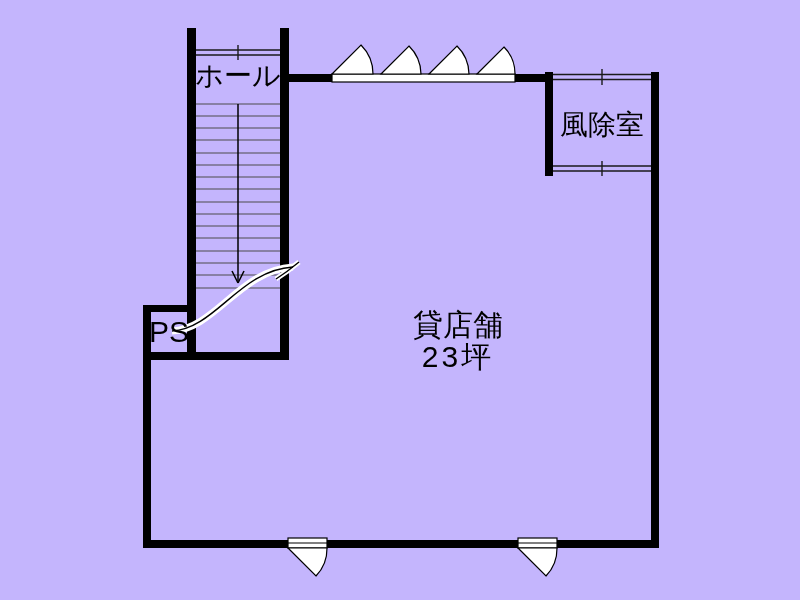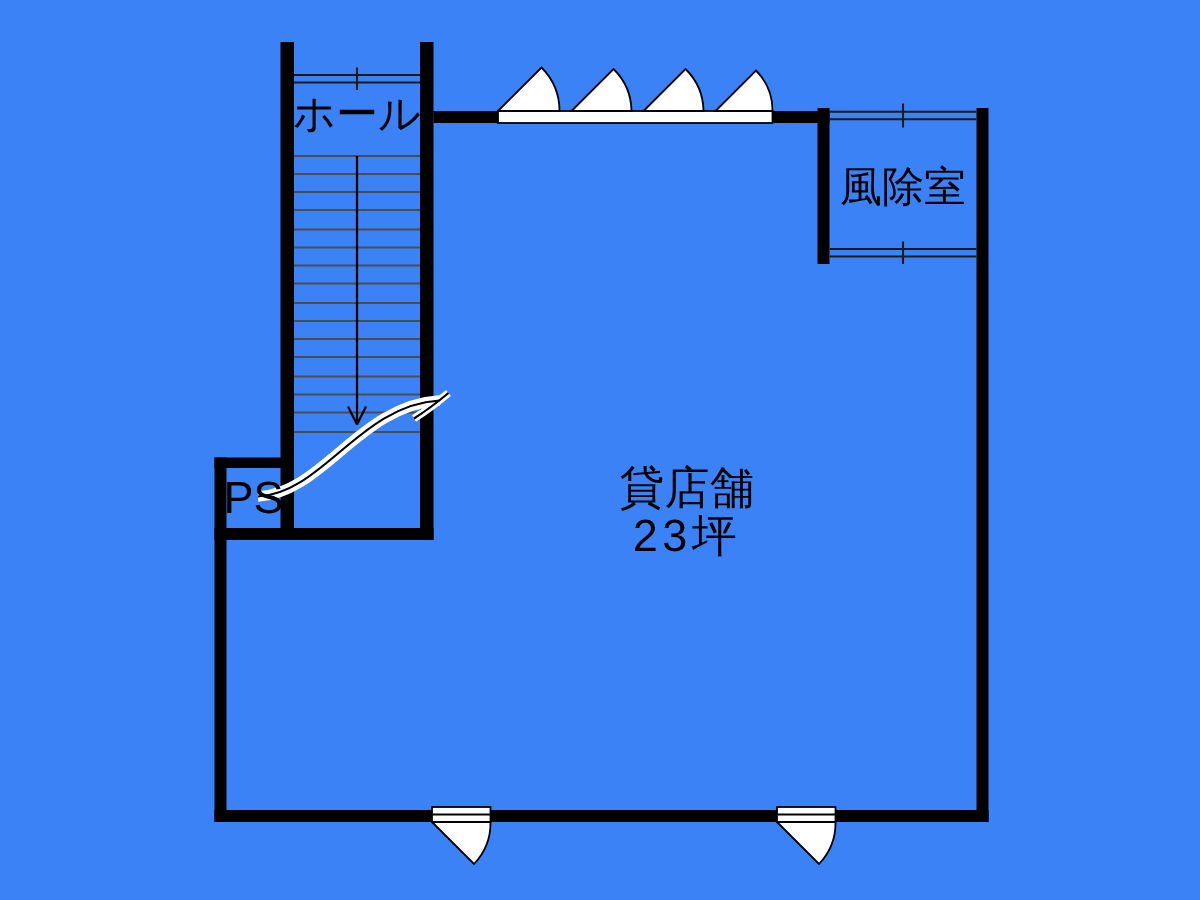--- a/index.html
+++ b/index.html
@@ -1,16 +1,16 @@
 <!DOCTYPE html>
 <html><head>
 <meta charset="utf-8">
 <style>
   html,body{margin:0;padding:0;background:#ffffff;}
-  .canvas{position:relative;width:800px;height:600px;background:#3b82f6;overflow:hidden;
+  .canvas{position:relative;width:800px;height:600px;background:#c4b5fd;overflow:hidden;
           font-family:"Liberation Sans","DejaVu Sans",sans-serif;}
   svg{display:block;}
   text{font-family:"Liberation Sans","DejaVu Sans",sans-serif;fill:#000;}
   .room-label{font-size:28px;}
   .big-label{font-size:30px;}
 </style>
 </head>
 <body>
 
 <div class="canvas">

